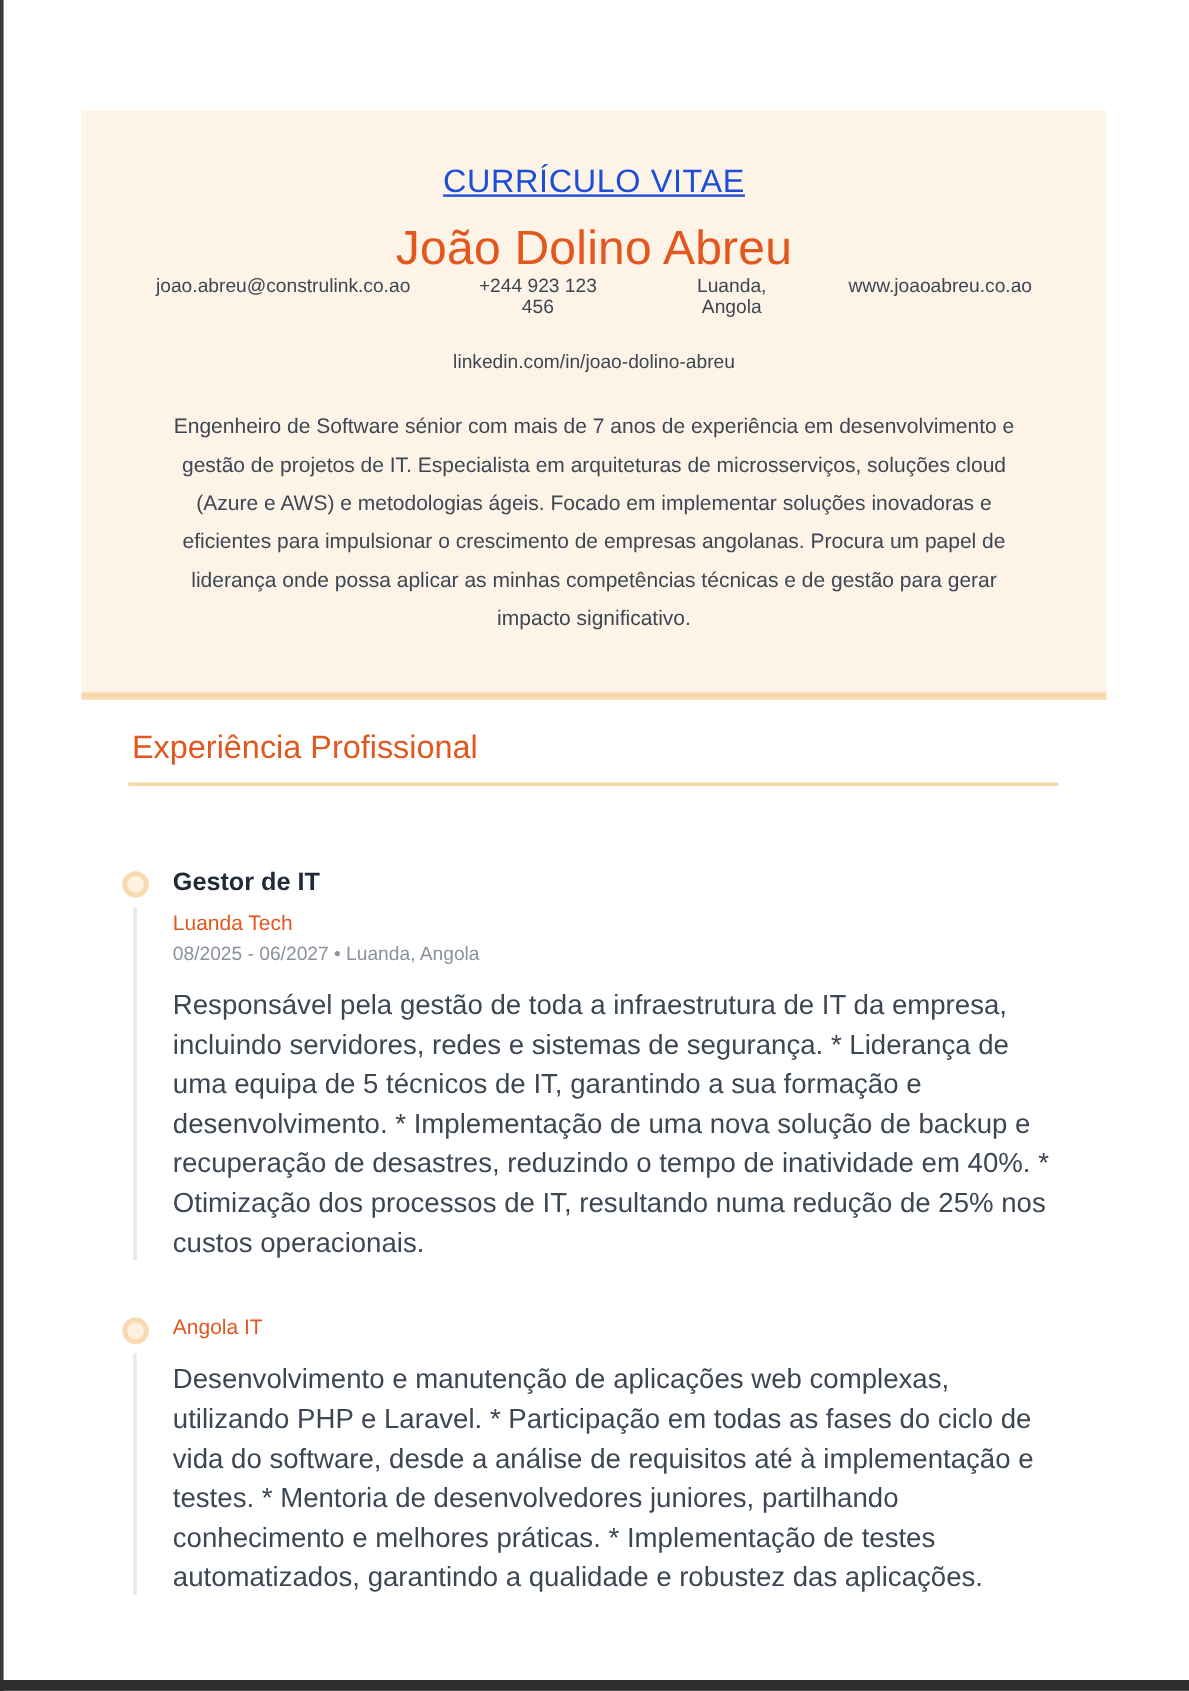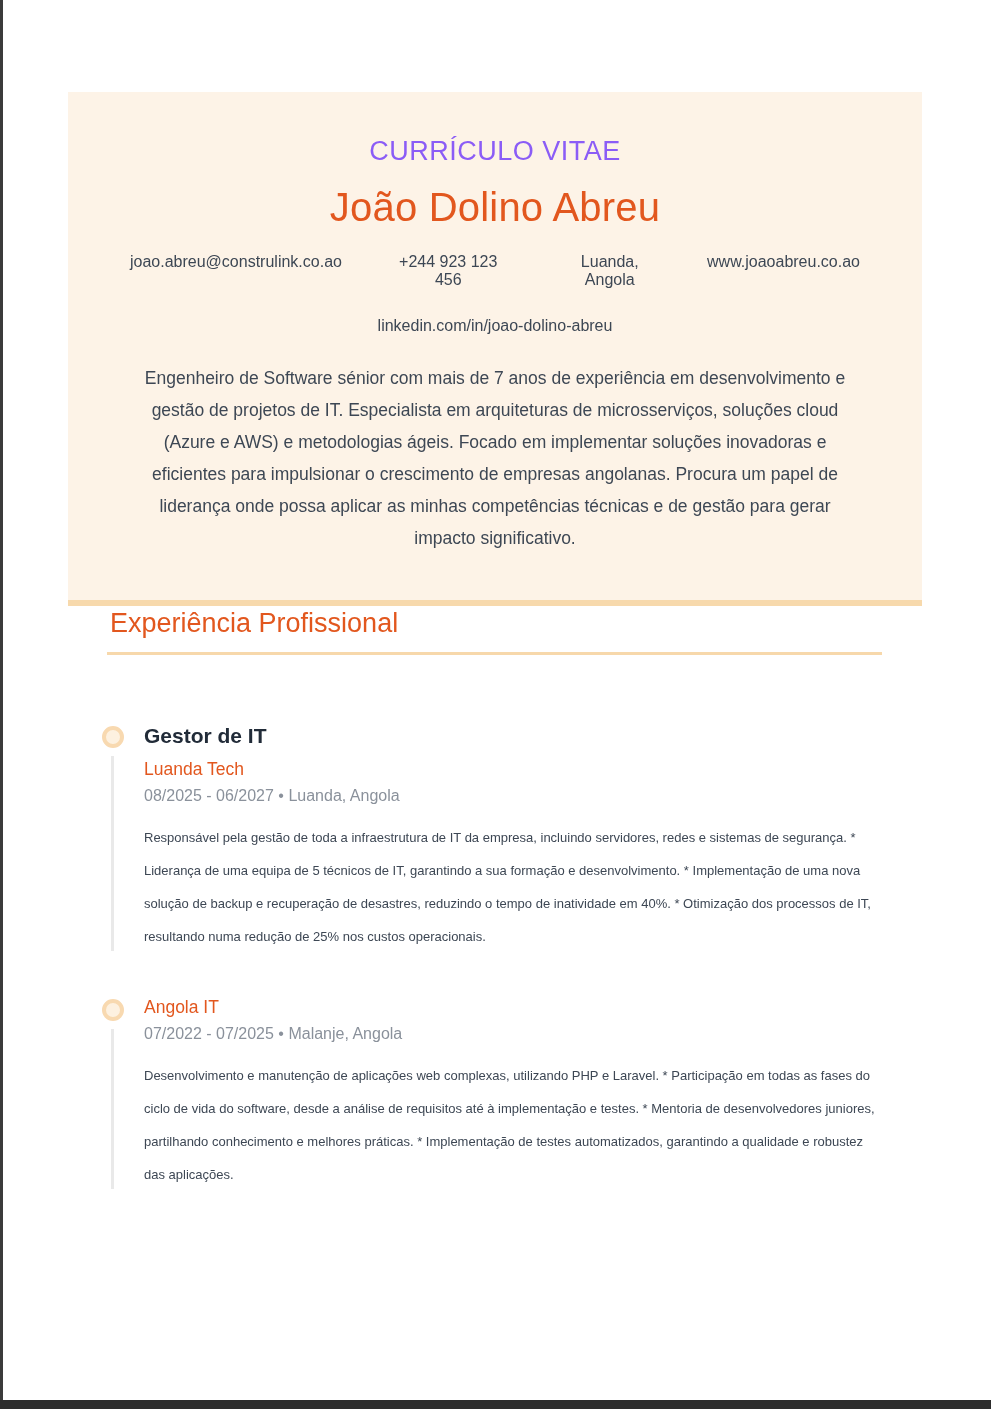--- a/index.html
+++ b/index.html
@@ -28,32 +28,32 @@
     position: absolute; left: 68px; top: 92px;
     width: 854px;
     background: #fdf3e7;
     border-bottom: 6px solid #f7d9ac;
     padding: 44px 62px 46px;
     text-align: center;
   }
   .doc-label {
     font-size: 27px;
     font-weight: 300;
-    color: #8b5cf6;
+    color: #1d4ed8;
     letter-spacing: 0.5px;
+    text-decoration: underline;
   }
   .person-name {
     margin-top: 18px;
     font-size: 40px;
     font-weight: 400;
     color: #e2571e;
     letter-spacing: 0.2px;
   }
   .contact-row {
-    margin-top: 23px;
     display: flex;
     justify-content: center;
     gap: 42px;
     font-size: 16px;
     color: #3d4754;
   }
   .linkedin-row {
     margin-top: 28px;
     font-size: 16px;
     color: #3d4754;
@@ -112,21 +112,21 @@
     color: #e2571e;
   }
   .entry-meta {
     margin-top: 7px;
     font-size: 16px;
     color: #8a919b;
   }
   .entry-desc {
     margin-top: 16px;
     width: 742px;
-    font-size: 13px;
+    font-size: 23px;
     line-height: 33px;
     color: #3d4754;
   }
 </style>
 </head>
 <body>
 
 <div class="page">
 
   <div class="left-border"></div>
@@ -160,25 +160,20 @@
         <span>•</span>
         <span>Luanda, Angola</span>
       </div>
       <p class="entry-desc">Responsável pela gestão de toda a infraestrutura de IT da empresa, incluindo servidores, redes e sistemas de segurança. * Liderança de uma equipa de 5 técnicos de IT, garantindo a sua formação e desenvolvimento. * Implementação de uma nova solução de backup e recuperação de desastres, reduzindo o tempo de inatividade em 40%. * Otimização dos processos de IT, resultando numa redução de 25% nos custos operacionais.</p>
     </article>
 
     <article class="entry">
       <span class="timeline-dot"></span>
       <span class="timeline-line"></span>
       <div class="company-name">Angola IT</div>
-      <div class="entry-meta">
-        <span>07/2022 - 07/2025</span>
-        <span>•</span>
-        <span>Malanje, Angola</span>
-      </div>
       <p class="entry-desc">Desenvolvimento e manutenção de aplicações web complexas, utilizando PHP e Laravel. * Participação em todas as fases do ciclo de vida do software, desde a análise de requisitos até à implementação e testes. * Mentoria de desenvolvedores juniores, partilhando conhecimento e melhores práticas. * Implementação de testes automatizados, garantindo a qualidade e robustez das aplicações.</p>
     </article>
 
   </section>
 
   <div class="bottom-bar"></div>
 
 </div>
 
 </body></html>

